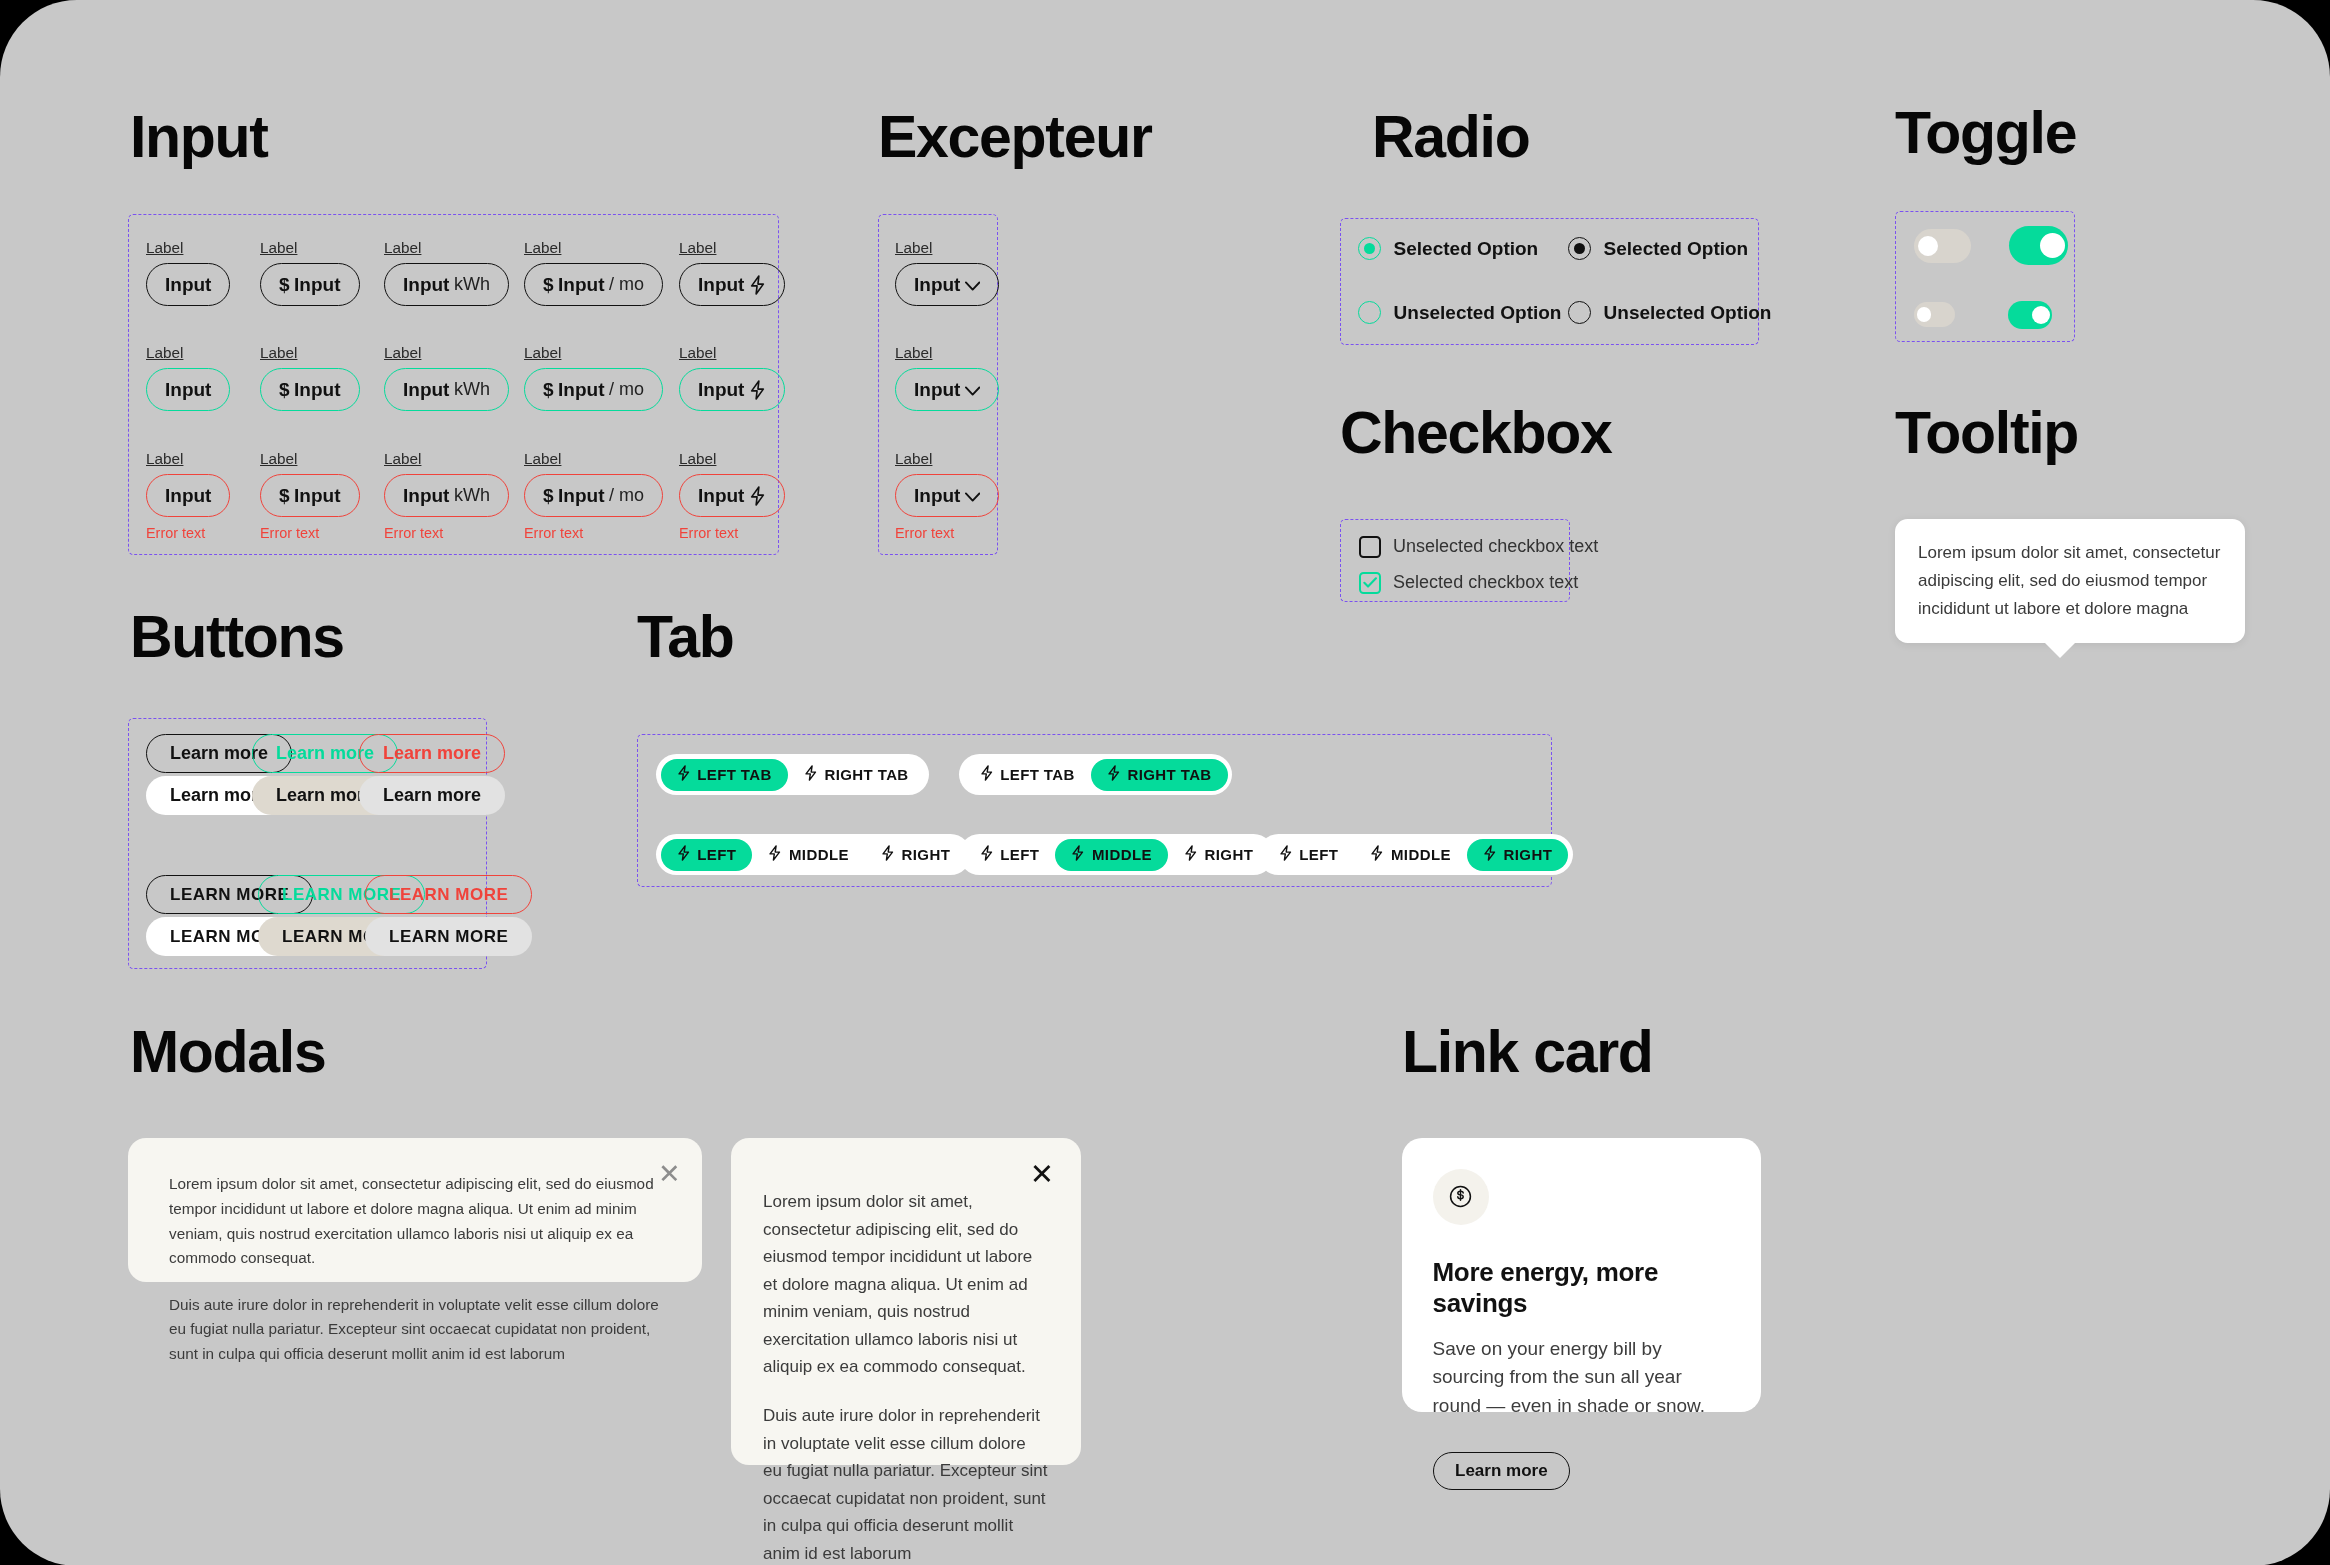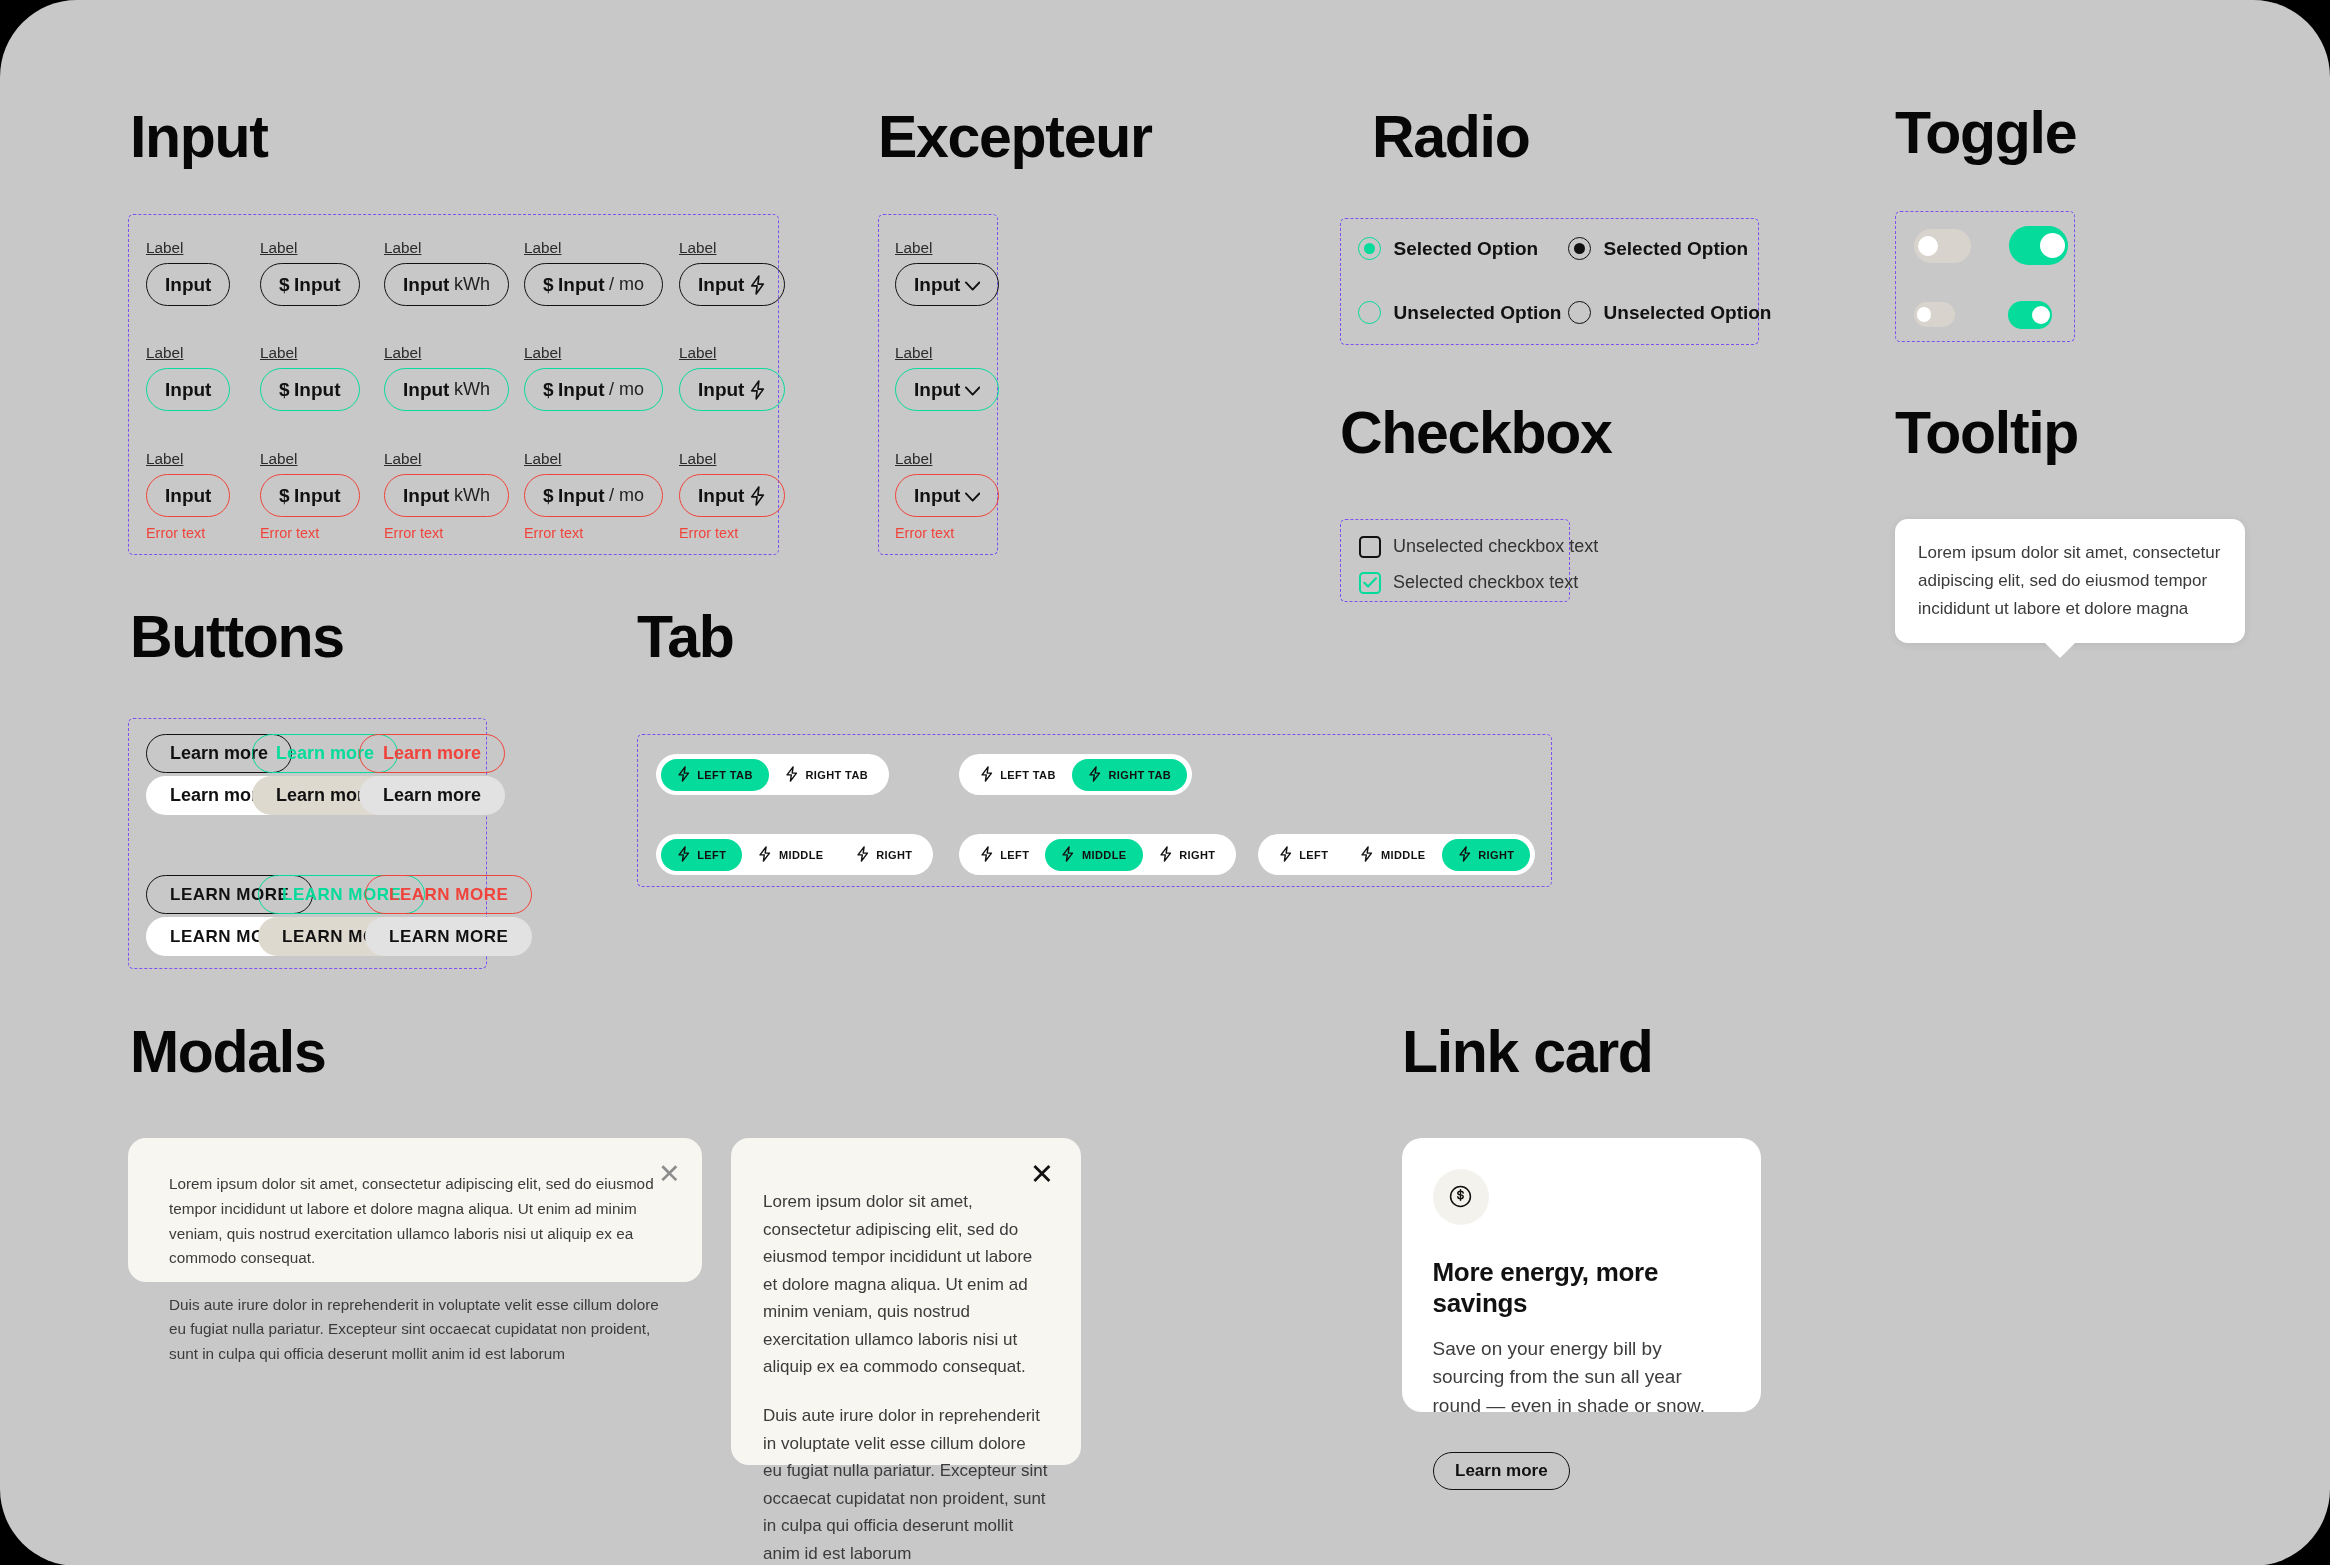--- a/index.html
+++ b/index.html
@@ -138,21 +138,21 @@
 
   
   .tabgroup {
     position: absolute; background: #fff; border-radius: 896px;
     display: inline-flex; align-items: center; padding: 4.5px; height: 41px;
     box-sizing: border-box;
   }
   .tab {
     display: inline-flex; align-items: center; gap: 7.2px;
     height: 32px; padding: 0 16px; border-radius: 896px;
-    font-size: 11px; font-weight: bold; letter-spacing: 0.4px;
+    font-size: 15px; font-weight: bold; letter-spacing: 0.4px;
     color: #111; white-space: nowrap; background: transparent;
   }
   .tab.active { background: #05DB9B; }
 
   
   .modal {
     position: absolute; background: #F7F6F1; border-radius: 18px;
     box-sizing: border-box;
   }
   .modal p {

